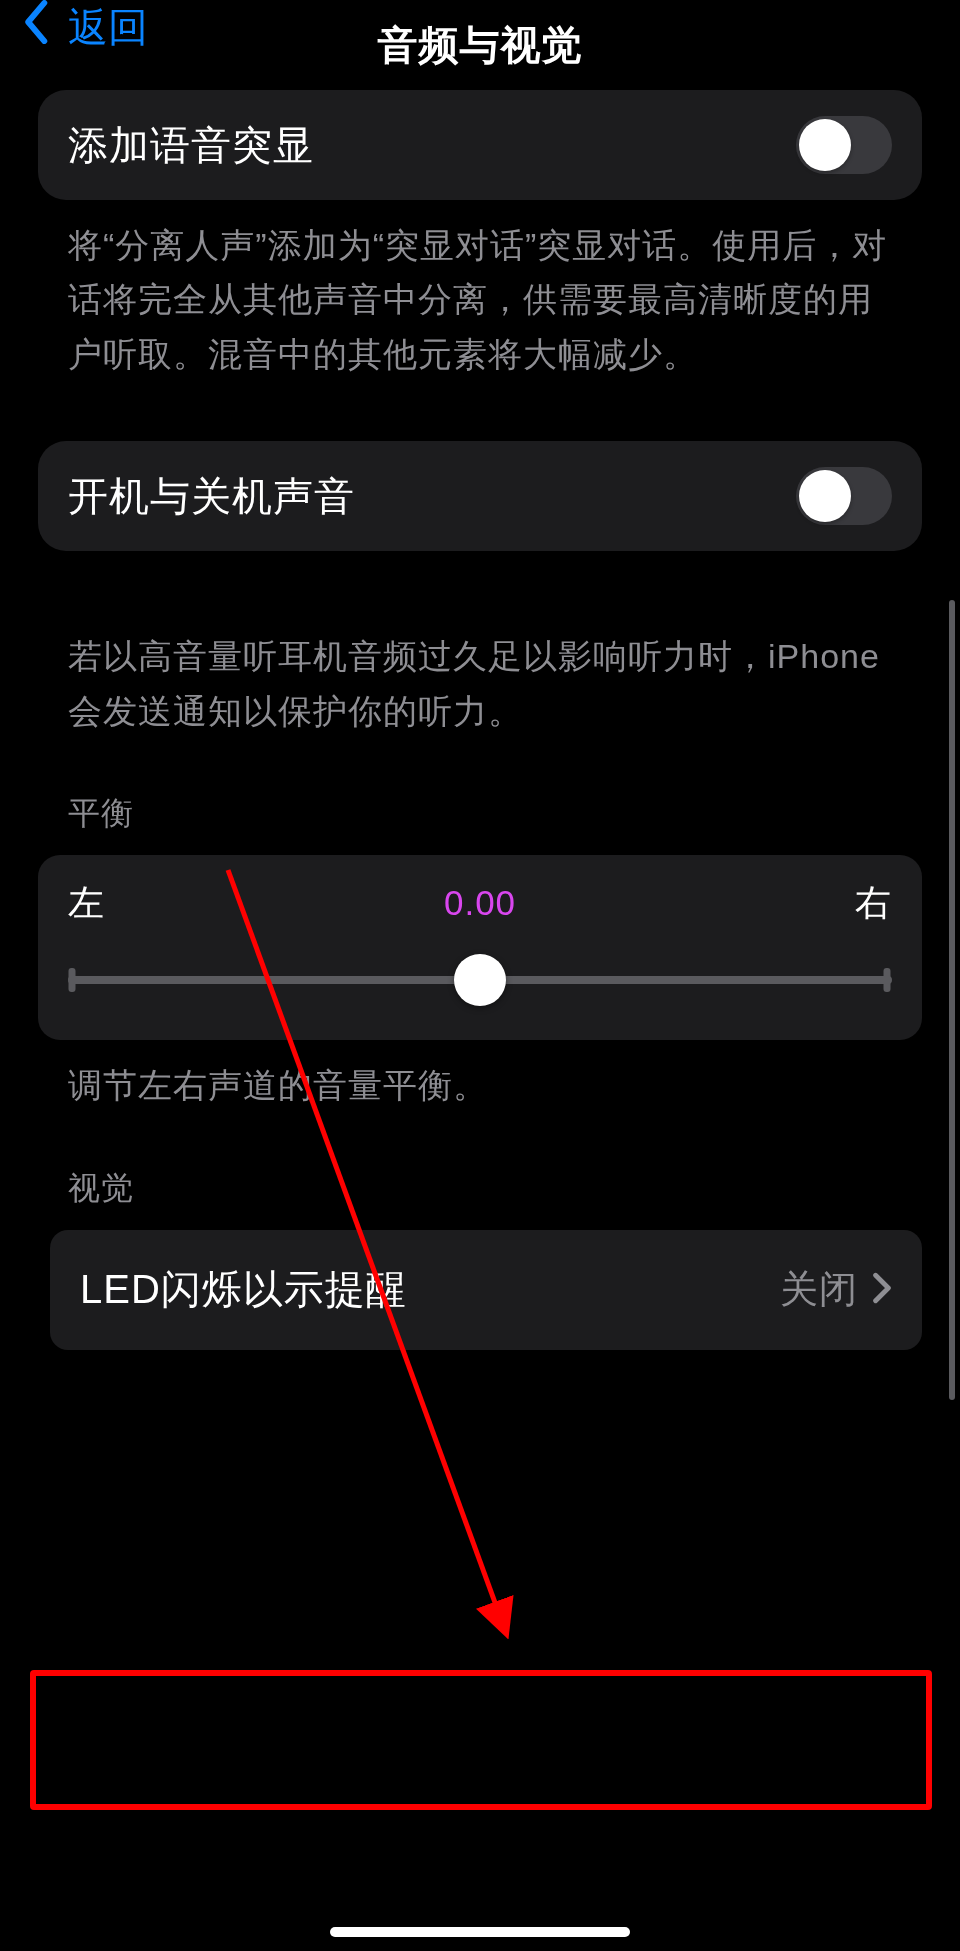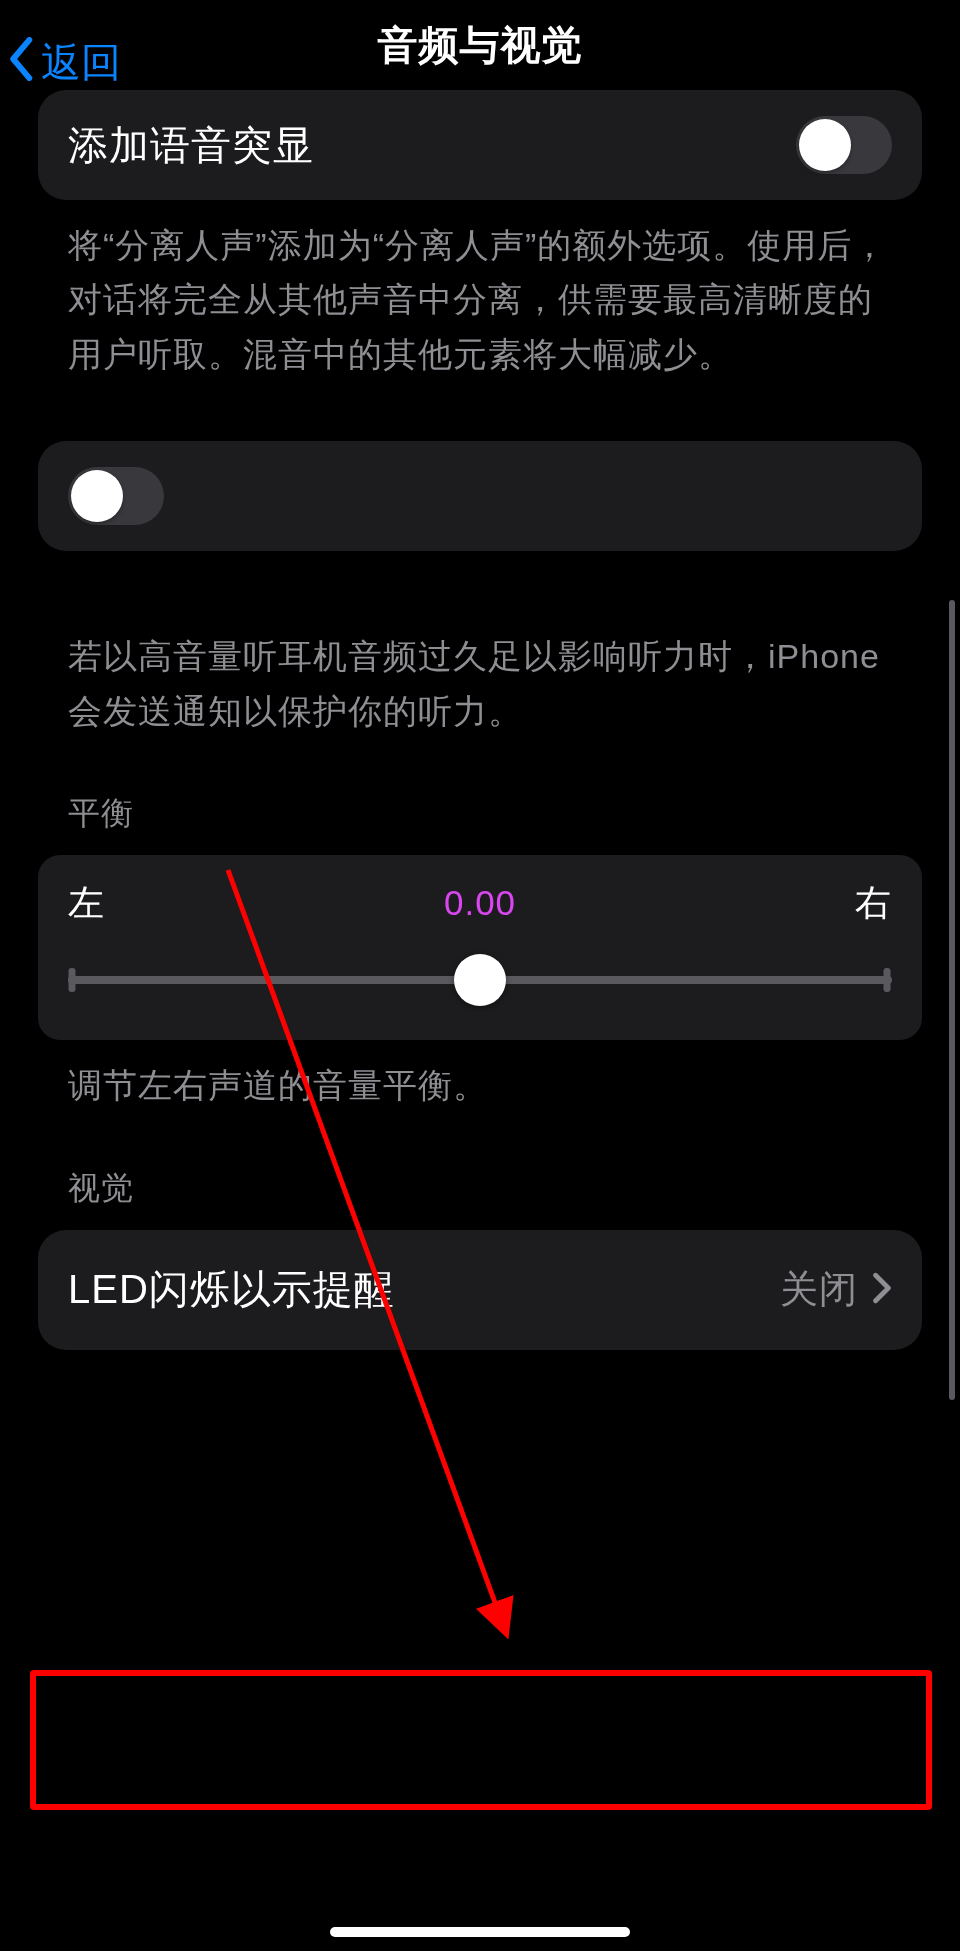--- a/index.html
+++ b/index.html
@@ -16,28 +16,28 @@
   
   .navbar {
     position: relative;
     height: 90px;
     display: flex;
     align-items: center;
     justify-content: center;
   }
   .back-btn {
     position: absolute;
-    left: 7px;
+    left: 22px;
     top: 0;
     height: 90px;
     display: flex;
-    align-items: flex-end;
+    align-items: flex-start;
     color: #0a84ff;
     font-size: 40px;
-    gap: 4px;
+    gap: 16px;
   }
   .back-btn svg { width: 30px; height: 44px; }
   .nav-title {
     font-size: 40px;
     font-weight: 600;
     letter-spacing: 1px;
   }
 
   
   .content {
@@ -155,21 +155,22 @@
   }
 
   
   .nav-row {
     display: flex;
     align-items: center;
     justify-content: space-between;
     min-height: 120px;
     padding: 0 30px;
     background: #1c1c1e;
-    border-radius: 28px;
+    border-radius: 18px;
+    margin-left: 12px;
   }
   .nav-row-right {
     display: flex;
     align-items: center;
     gap: 14px;
     color: #8e8e93;
   }
   .nav-row-value { font-size: 38px; letter-spacing: 1px; font-family: Liberation Serif, serif; }
   .chevron svg { width: 20px; height: 32px; }
 
@@ -236,26 +237,27 @@
 <div class="content">
 
   <div class="group">
     <div class="row">
       <span class="row-label">添加语音突显</span>
       <div class="toggle toggle-off">
         <div class="toggle-knob"></div>
       </div>
     </div>
   </div>
-  <div class="footer-text">将“分离人声”添加为“分离人声”的额外选项。使用后，对话将完全从其他声音中分离，供需要最高清晰度的用户听取。混音中的其他元素将大幅减少。</div>
+  <div class="footer-text">将“分离人声”添加为“突显对话”突显对话。使用后，对话将完全从其他声音中分离，供需要最高清晰度的用户听取。混音中的其他元素将大幅减少。</div>
 
   <div class="spacer-lg"></div>
 
   <div class="group">
     <div class="row">
+      <span class="row-label">开机与关机声音</span>
       <div class="toggle toggle-off">
         <div class="toggle-knob"></div>
       </div>
     </div>
   </div>
 
   <div class="spacer-lg"></div>
 
   <div class="footer-text">若以高音量听耳机音频过久足以影响听力时，iPhone会发送通知以保护你的听力。</div>
 

